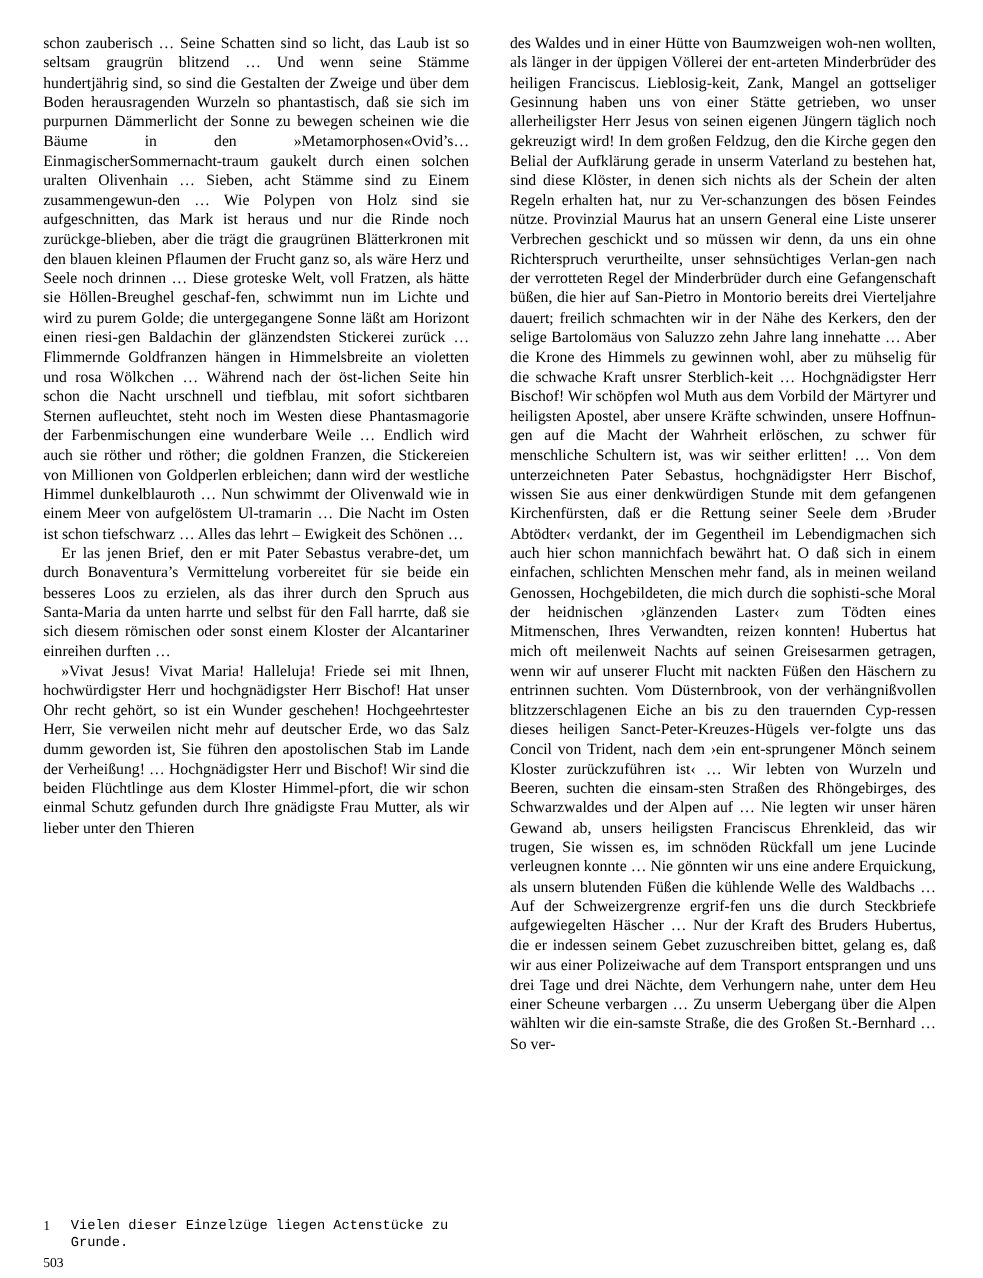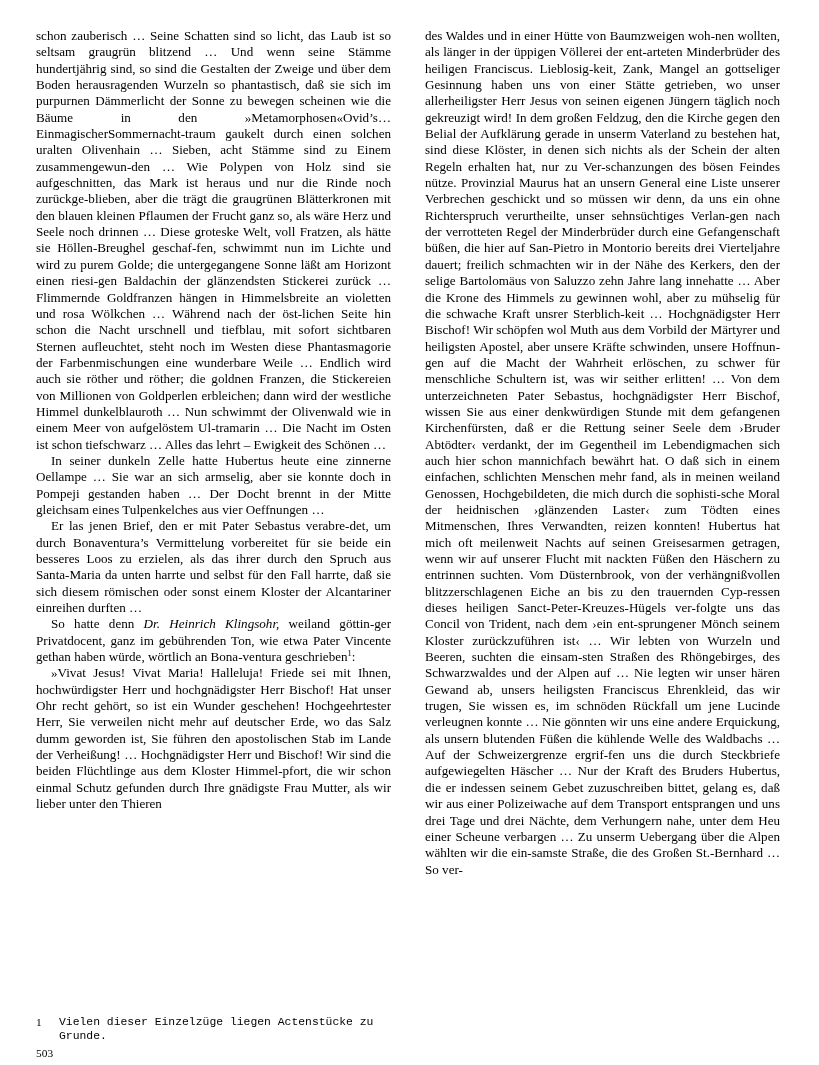--- a/index.html
+++ b/index.html
@@ -80,23 +80,21 @@
   }
 </style>
 </head>
 <body>
 
 <div class="page">
   <div class="columns">
 
     <div class="col">
       <p class="para">schon zauberisch … Seine Schatten sind so licht, das Laub ist so seltsam graugrün blitzend … Und wenn seine Stämme hundertjährig sind, so sind die Gestalten der Zweige und über dem Boden herausragenden Wurzeln so phantastisch, daß sie sich im purpurnen Dämmerlicht der Sonne zu bewegen scheinen wie die Bäume in den »Metamorphosen«Ovid’s… EinmagischerSommernacht-traum gaukelt durch einen solchen uralten Olivenhain … Sieben, acht Stämme sind zu Einem zusammengewun-den … Wie Polypen von Holz sind sie aufgeschnitten, das Mark ist heraus und nur die Rinde noch zurückge-blieben, aber die trägt die graugrünen Blätterkronen mit den blauen kleinen Pflaumen der Frucht ganz so, als wäre Herz und Seele noch drinnen … Diese groteske Welt, voll Fratzen, als hätte sie Höllen-Breughel geschaf-fen, schwimmt nun im Lichte und wird zu purem Golde; die untergegangene Sonne läßt am Horizont einen riesi-gen Baldachin der glänzendsten Stickerei zurück … Flimmernde Goldfranzen hängen in Himmelsbreite an violetten und rosa Wölkchen … Während nach der öst-lichen Seite hin schon die Nacht urschnell und tiefblau, mit sofort sichtbaren Sternen aufleuchtet, steht noch im Westen diese Phantasmagorie der Farbenmischungen eine wunderbare Weile … Endlich wird auch sie röther und röther; die goldnen Franzen, die Stickereien von Millionen von Goldperlen erbleichen; dann wird der westliche Himmel dunkelblauroth … Nun schwimmt der Olivenwald wie in einem Meer von aufgelöstem Ul-tramarin … Die Nacht im Osten ist schon tiefschwarz … Alles das lehrt – Ewigkeit des Schönen …</p>
-      <p class="para indent">In seiner dunkeln Zelle hatte Hubertus heute eine zinnerne Oellampe … Sie war an sich armselig, aber sie konnte doch in Pompeji gestanden haben … Der Docht brennt in der Mitte gleichsam eines Tulpenkelches aus vier Oeffnungen …</p>
       <p class="para indent">Er las jenen Brief, den er mit Pater Sebastus verabre-det, um durch Bonaventura’s Vermittelung vorbereitet für sie beide ein besseres Loos zu erzielen, als das ihrer durch den Spruch aus Santa-Maria da unten harrte und selbst für den Fall harrte, daß sie sich diesem römischen oder sonst einem Kloster der Alcantariner einreihen durften …</p>
-      <p class="para indent"><span>So hatte denn </span><span class="it">Dr. Heinrich Klingsohr,</span><span> weiland göttin-ger Privatdocent, ganz im gebührenden Ton, wie etwa Pater Vincente gethan haben würde, wörtlich an Bona-ventura geschrieben</span><sup class="fnref">1</sup><span>:</span></p>
       <p class="para indent">»Vivat Jesus! Vivat Maria! Halleluja! Friede sei mit Ihnen, hochwürdigster Herr und hochgnädigster Herr Bischof! Hat unser Ohr recht gehört, so ist ein Wunder geschehen! Hochgeehrtester Herr, Sie verweilen nicht mehr auf deutscher Erde, wo das Salz dumm geworden ist, Sie führen den apostolischen Stab im Lande der Verheißung! … Hochgnädigster Herr und Bischof! Wir sind die beiden Flüchtlinge aus dem Kloster Himmel-pfort, die wir schon einmal Schutz gefunden durch Ihre gnädigste Frau Mutter, als wir lieber unter den Thieren</p>
     </div>
 
     <div class="col">
       <p class="para">des Waldes und in einer Hütte von Baumzweigen woh-nen wollten, als länger in der üppigen Völlerei der ent-arteten Minderbrüder des heiligen Franciscus. Lieblosig-keit, Zank, Mangel an gottseliger Gesinnung haben uns von einer Stätte getrieben, wo unser allerheiligster Herr Jesus von seinen eigenen Jüngern täglich noch gekreuzigt wird! In dem großen Feldzug, den die Kirche gegen den Belial der Aufklärung gerade in unserm Vaterland zu bestehen hat, sind diese Klöster, in denen sich nichts als der Schein der alten Regeln erhalten hat, nur zu Ver-schanzungen des bösen Feindes nütze. Provinzial Maurus hat an unsern General eine Liste unserer Verbrechen geschickt und so müssen wir denn, da uns ein ohne Richterspruch verurtheilte, unser sehnsüchtiges Verlan-gen nach der verrotteten Regel der Minderbrüder durch eine Gefangenschaft büßen, die hier auf San-Pietro in Montorio bereits drei Vierteljahre dauert; freilich schmachten wir in der Nähe des Kerkers, den der selige Bartolomäus von Saluzzo zehn Jahre lang innehatte … Aber die Krone des Himmels zu gewinnen wohl, aber zu mühselig für die schwache Kraft unsrer Sterblich-keit … Hochgnädigster Herr Bischof! Wir schöpfen wol Muth aus dem Vorbild der Märtyrer und heiligsten Apostel, aber unsere Kräfte schwinden, unsere Hoffnun-gen auf die Macht der Wahrheit erlöschen, zu schwer für menschliche Schultern ist, was wir seither erlitten! … Von dem unterzeichneten Pater Sebastus, hochgnädigster Herr Bischof, wissen Sie aus einer denkwürdigen Stunde mit dem gefangenen Kirchenfürsten, daß er die Rettung seiner Seele dem ›Bruder Abtödter‹ verdankt, der im Gegentheil im Lebendigmachen sich auch hier schon mannichfach bewährt hat. O daß sich in einem einfachen, schlichten Menschen mehr fand, als in meinen weiland Genossen, Hochgebildeten, die mich durch die sophisti-sche Moral der heidnischen ›glänzenden Laster‹ zum Tödten eines Mitmenschen, Ihres Verwandten, reizen konnten! Hubertus hat mich oft meilenweit Nachts auf seinen Greisesarmen getragen, wenn wir auf unserer Flucht mit nackten Füßen den Häschern zu entrinnen suchten. Vom Düsternbrook, von der verhängnißvollen blitzzerschlagenen Eiche an bis zu den trauernden Cyp-ressen dieses heiligen Sanct-Peter-Kreuzes-Hügels ver-folgte uns das Concil von Trident, nach dem ›ein ent-sprungener Mönch seinem Kloster zurückzuführen ist‹ … Wir lebten von Wurzeln und Beeren, suchten die einsam-sten Straßen des Rhöngebirges, des Schwarzwaldes und der Alpen auf … Nie legten wir unser hären Gewand ab, unsers heiligsten Franciscus Ehrenkleid, das wir trugen, Sie wissen es, im schnöden Rückfall um jene Lucinde verleugnen konnte … Nie gönnten wir uns eine andere Erquickung, als unsern blutenden Füßen die kühlende Welle des Waldbachs … Auf der Schweizergrenze ergrif-fen uns die durch Steckbriefe aufgewiegelten Häscher … Nur der Kraft des Bruders Hubertus, die er indessen seinem Gebet zuzuschreiben bittet, gelang es, daß wir aus einer Polizeiwache auf dem Transport entsprangen und uns drei Tage und drei Nächte, dem Verhungern nahe, unter dem Heu einer Scheune verbargen … Zu unserm Uebergang über die Alpen wählten wir die ein-samste Straße, die des Großen St.-Bernhard … So ver-</p>
     </div>
 
   </div>
 
   <div class="footnote-area">

